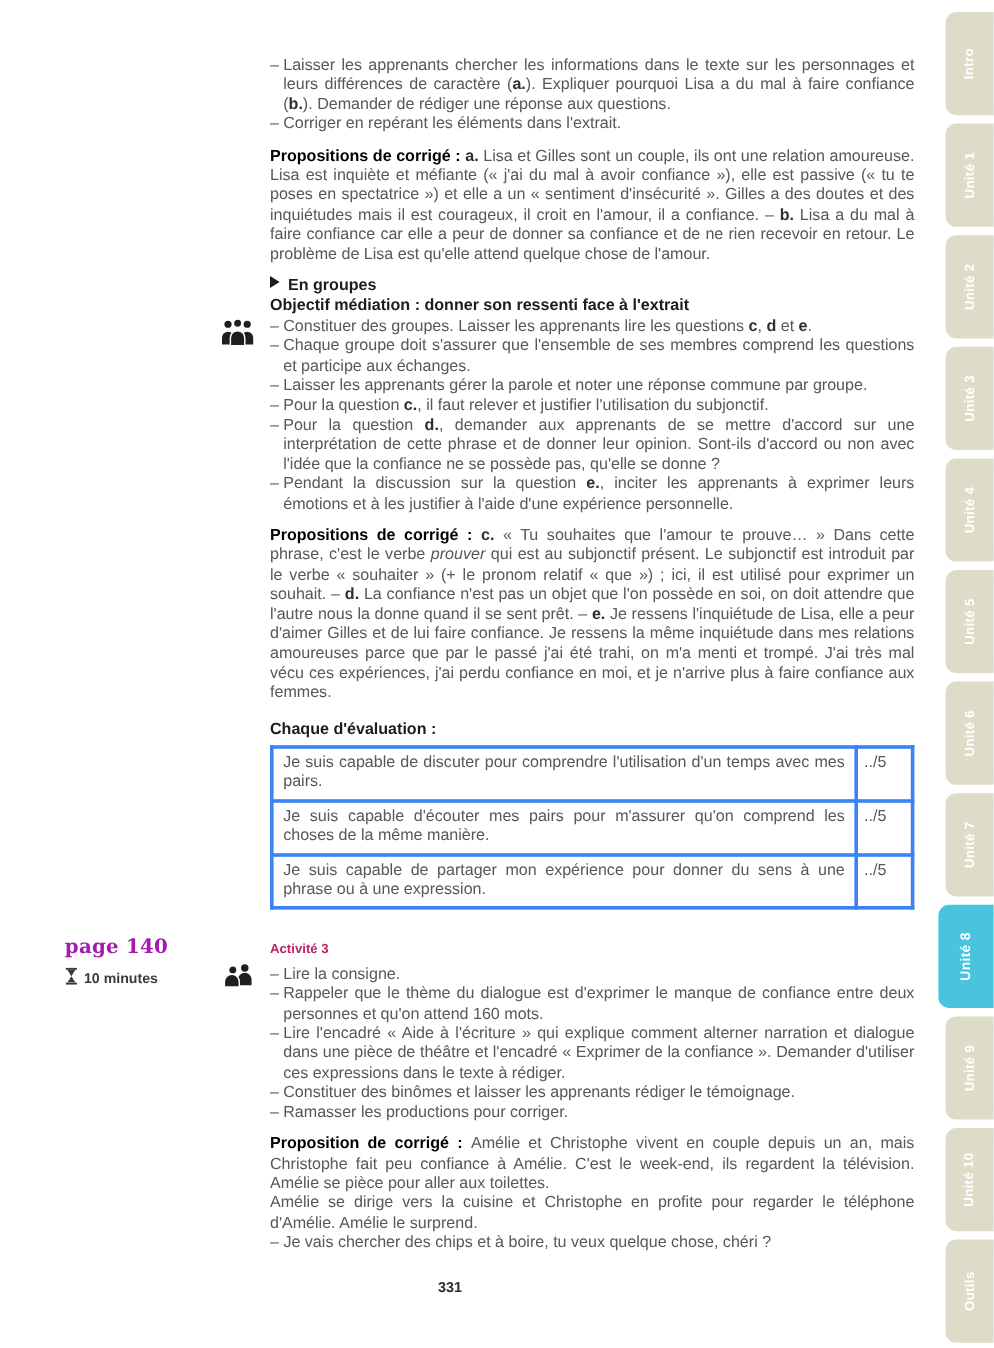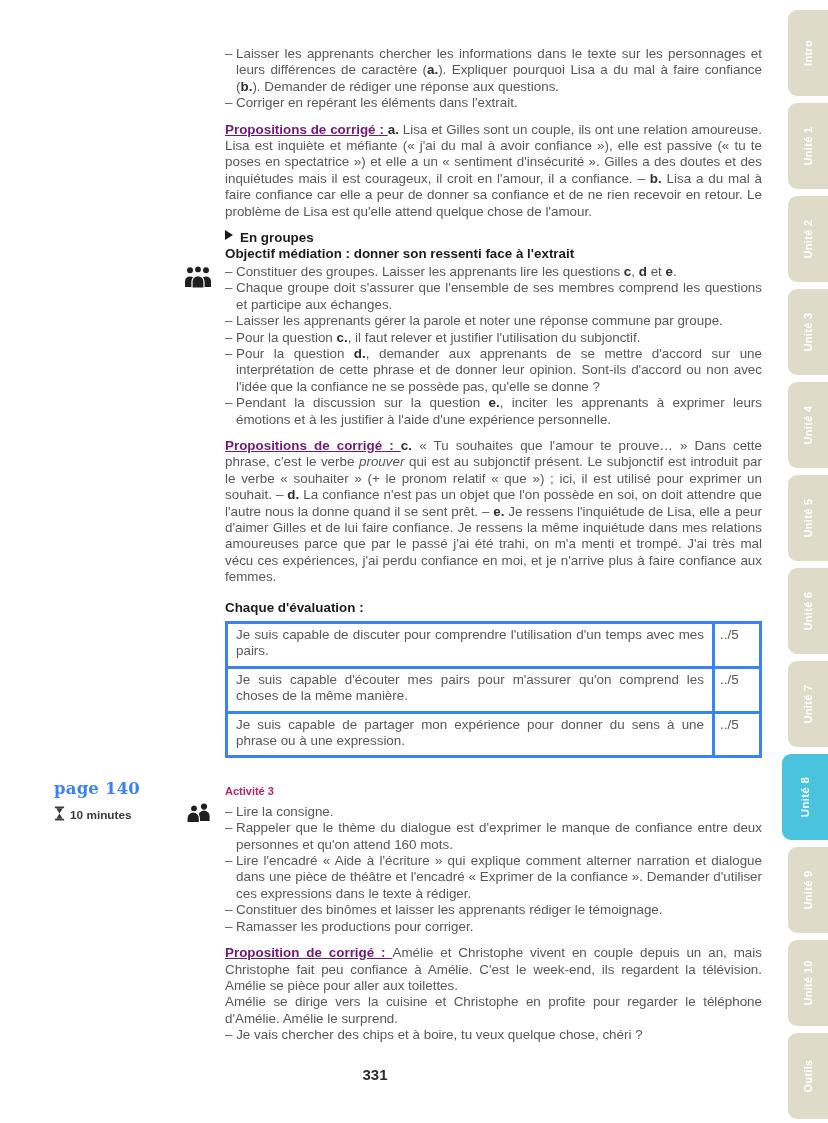--- a/index.html
+++ b/index.html
@@ -15,21 +15,21 @@
     position:absolute;left:225px;top:46px;width:537px;
     font-size:13.4px;line-height:16.4px;
   }
   .para{text-align:justify;margin:0 0 10px 0;}
   .para.tight{margin:0;}
   .list{margin:0 0 10px 0;}
   .li{display:flex;text-align:justify;}
   .li .dash{flex:none;width:11px;}
   .li .txt{flex:1;}
   .seg.b{font-weight:700;color:#2f2f31;}
-  .seg.pink{font-weight:700;color:#701a75;text-decoration:underline;}
+  .seg.pink{font-weight:700;color:#000000;}
   .seg.i{font-style:italic;}
 
   .kicker{display:flex;align-items:flex-start;gap:7px;font-weight:700;color:#1c1c1e;margin-top:2px;}
   .tri{width:0;height:0;border-left:8px solid #1c1c1e;border-top:5px solid transparent;border-bottom:5px solid transparent;}
   .objective{font-weight:700;color:#1c1c1e;margin:0 0 1px 0;}
 
   .section{position:relative;}
   .icon-groups{position:absolute;left:-41px;top:35px;}
   .icon-pair{position:absolute;left:-39px;top:19px;}
 
@@ -40,27 +40,27 @@
     padding:3px 8px 6px 8px;text-align:justify;
   }
   table.grid td.s{width:34px;padding:3px 5px;text-align:left;}
 
   .activity{margin-top:25px;position:relative;}
   .activity-title{color:#bc2468;font-weight:700;font-size:11px;margin:0 0 4px 0;}
 
   .margin-block{position:absolute;left:-171px;top:-2px;width:155px;}
   .page-ref{
     font-family:"DejaVu Serif","Liberation Serif",serif;
-    font-weight:700;color:#3b82f6;font-size:16.5px;letter-spacing:.2px;
+    font-weight:700;color:#a21caf;font-size:16.5px;letter-spacing:.2px;
   }
   .duration{display:flex;align-items:center;gap:5px;margin-top:8px;font-weight:700;font-size:11.8px;color:#3a3a3c;}
 
   .pagenum{
     position:absolute;left:0;right:78px;top:1066px;text-align:center;
-    font-weight:700;font-size:15px;color:#2c2c2e;
+    font-weight:700;font-size:12px;color:#2c2c2e;
   }
 
   
   .sidebar{
     position:absolute;right:0;top:0;width:50px;height:1123px;
     display:flex;flex-direction:column;gap:7px;padding-top:10px;box-sizing:border-box;
     align-items:flex-end;
   }
   .tab{
     flex:none;height:86px;width:40px;background:#dedcc9;

